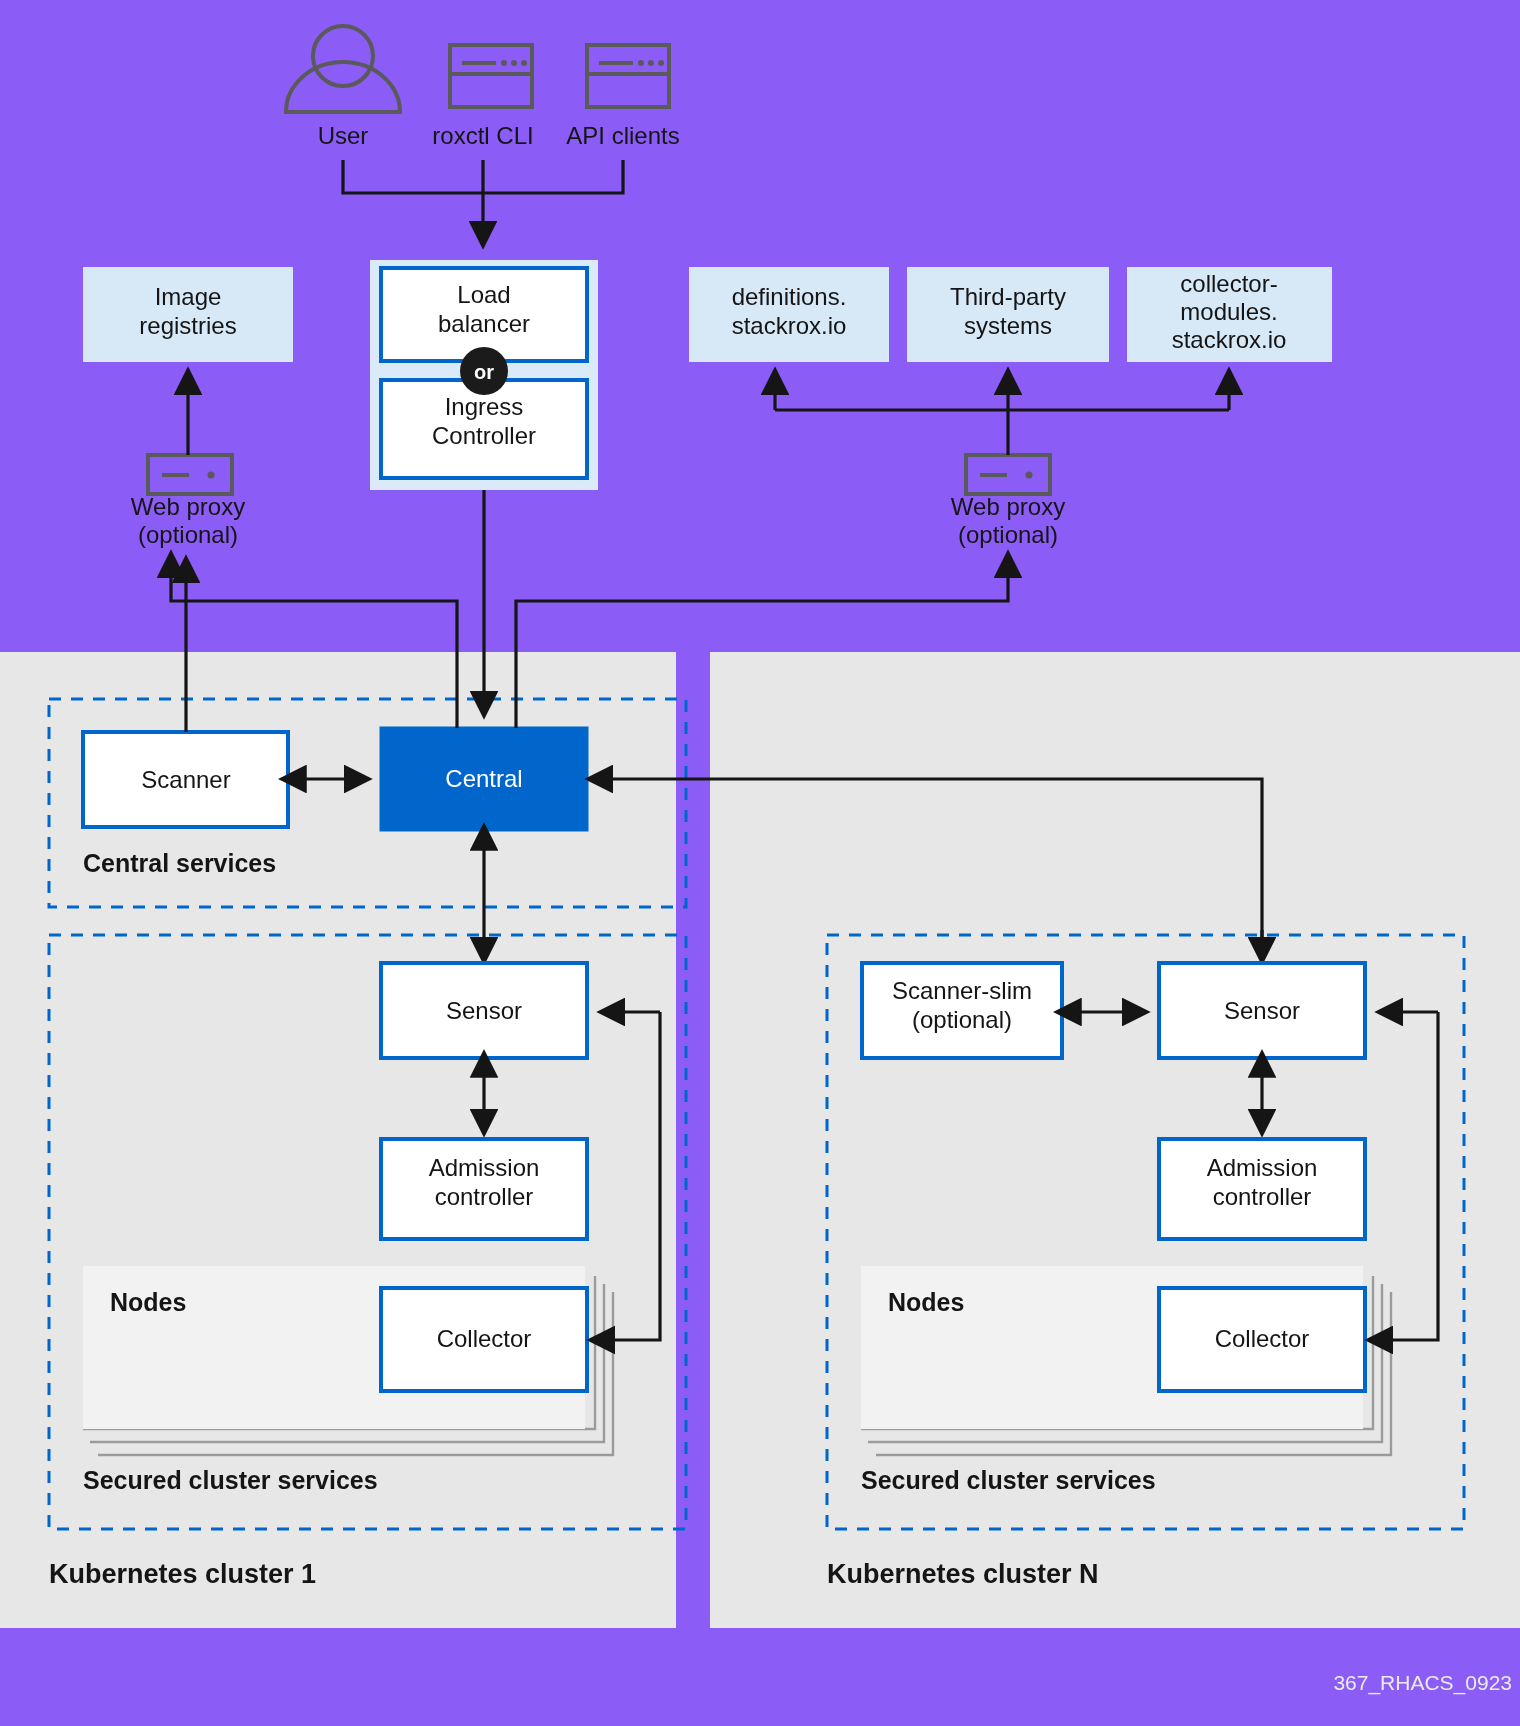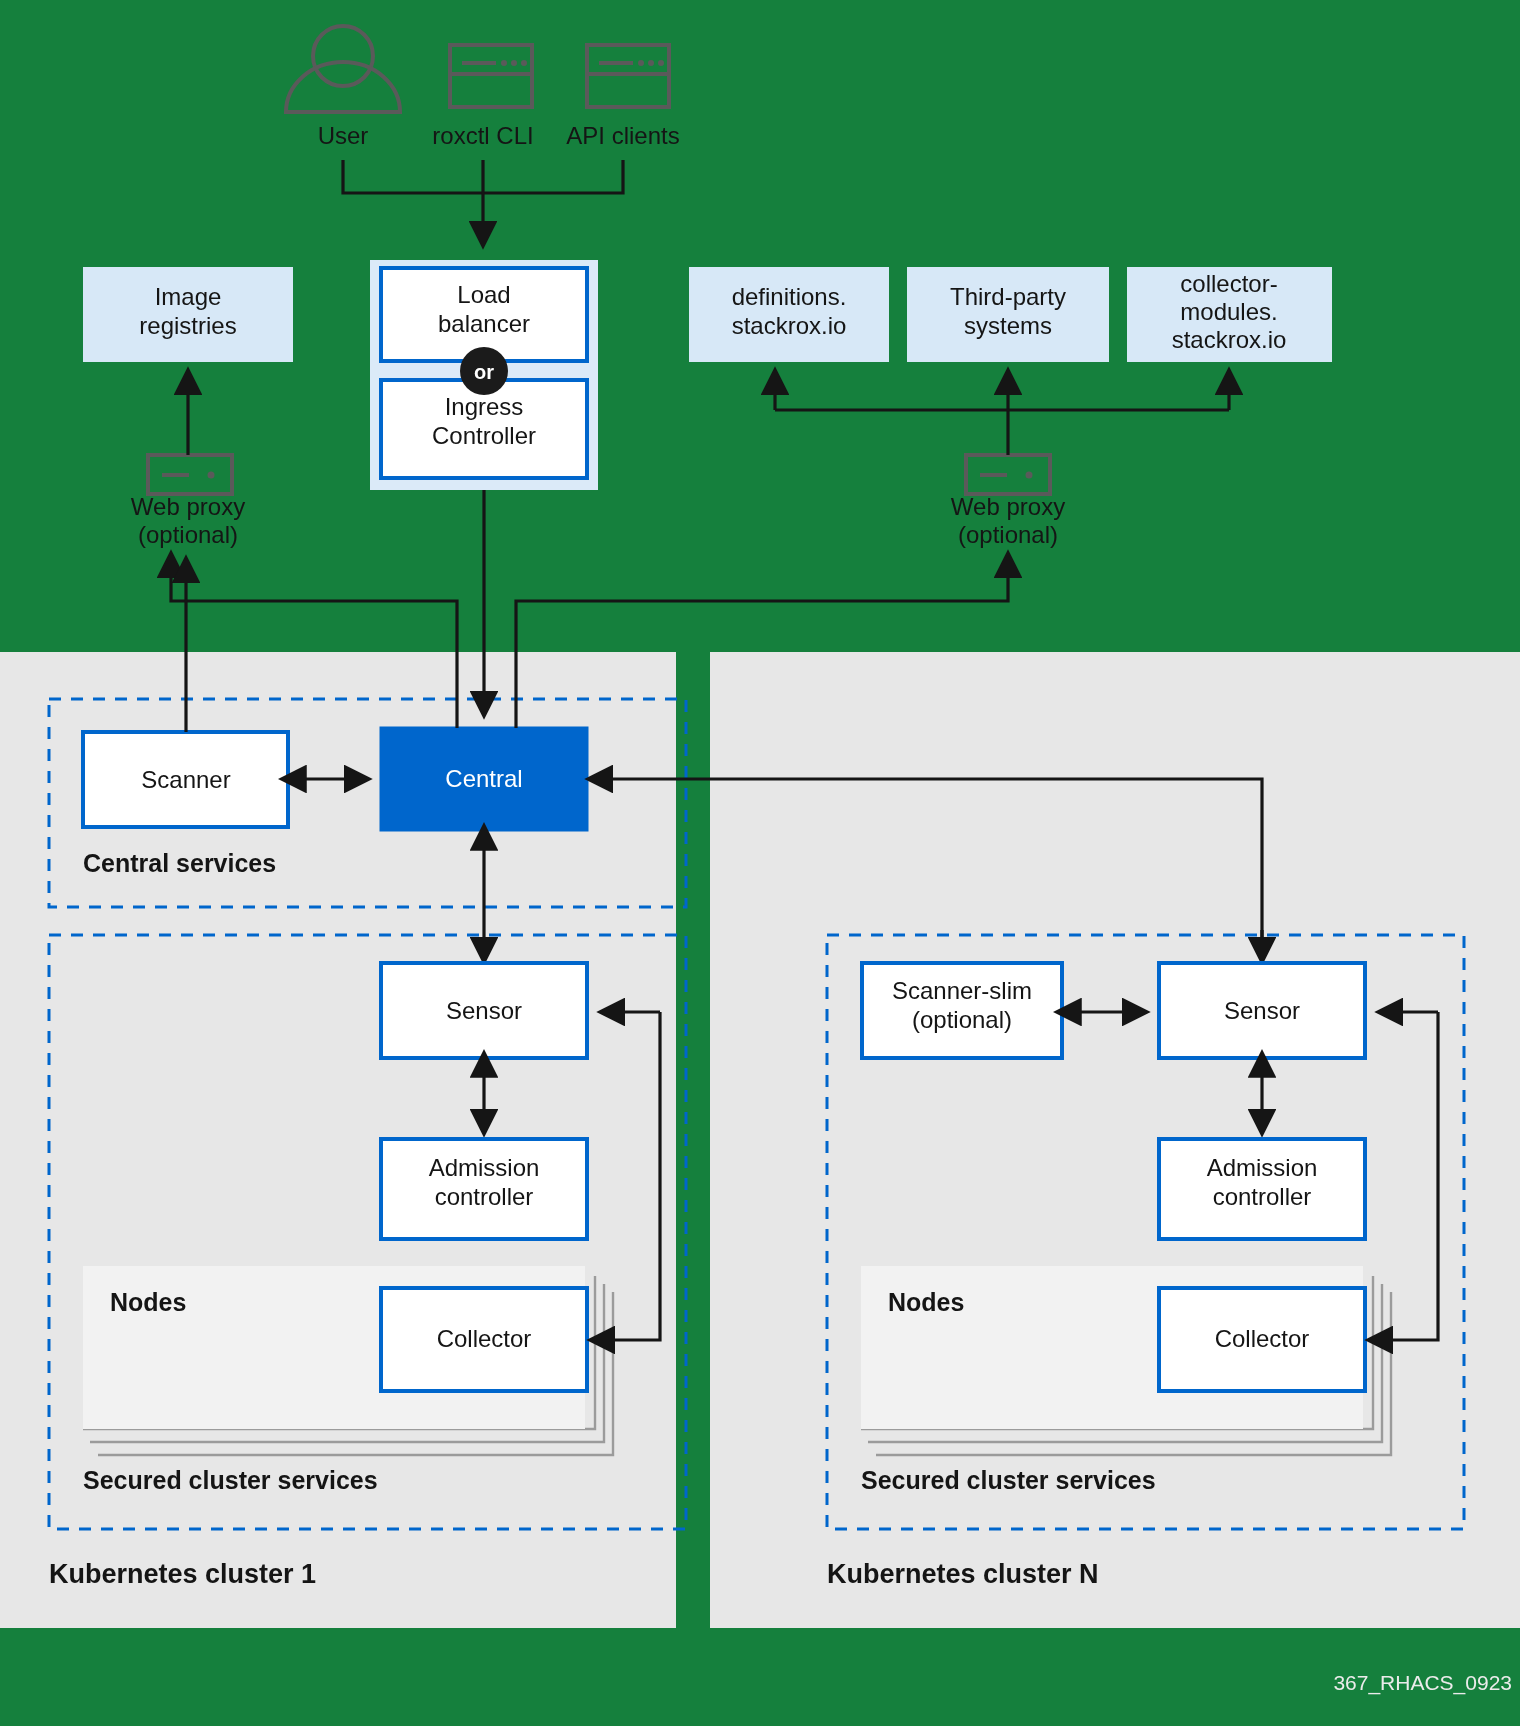--- a/index.html
+++ b/index.html
@@ -7,21 +7,21 @@
     padding: 0;
     background: #ffffff;
   }
   body {
     font-family: "Liberation Sans", sans-serif;
   }
   #canvas {
     position: relative;
     width: 1520px;
     height: 1726px;
-    background: #15803d;
+    background: #8b5cf6;
     overflow: hidden;
   }
   svg.diagram {
     position: absolute;
     top: 0; left: 0;
     width: 1520px;
     height: 1726px;
   }
   .lbl {
     font-family: "Liberation Sans", sans-serif;

